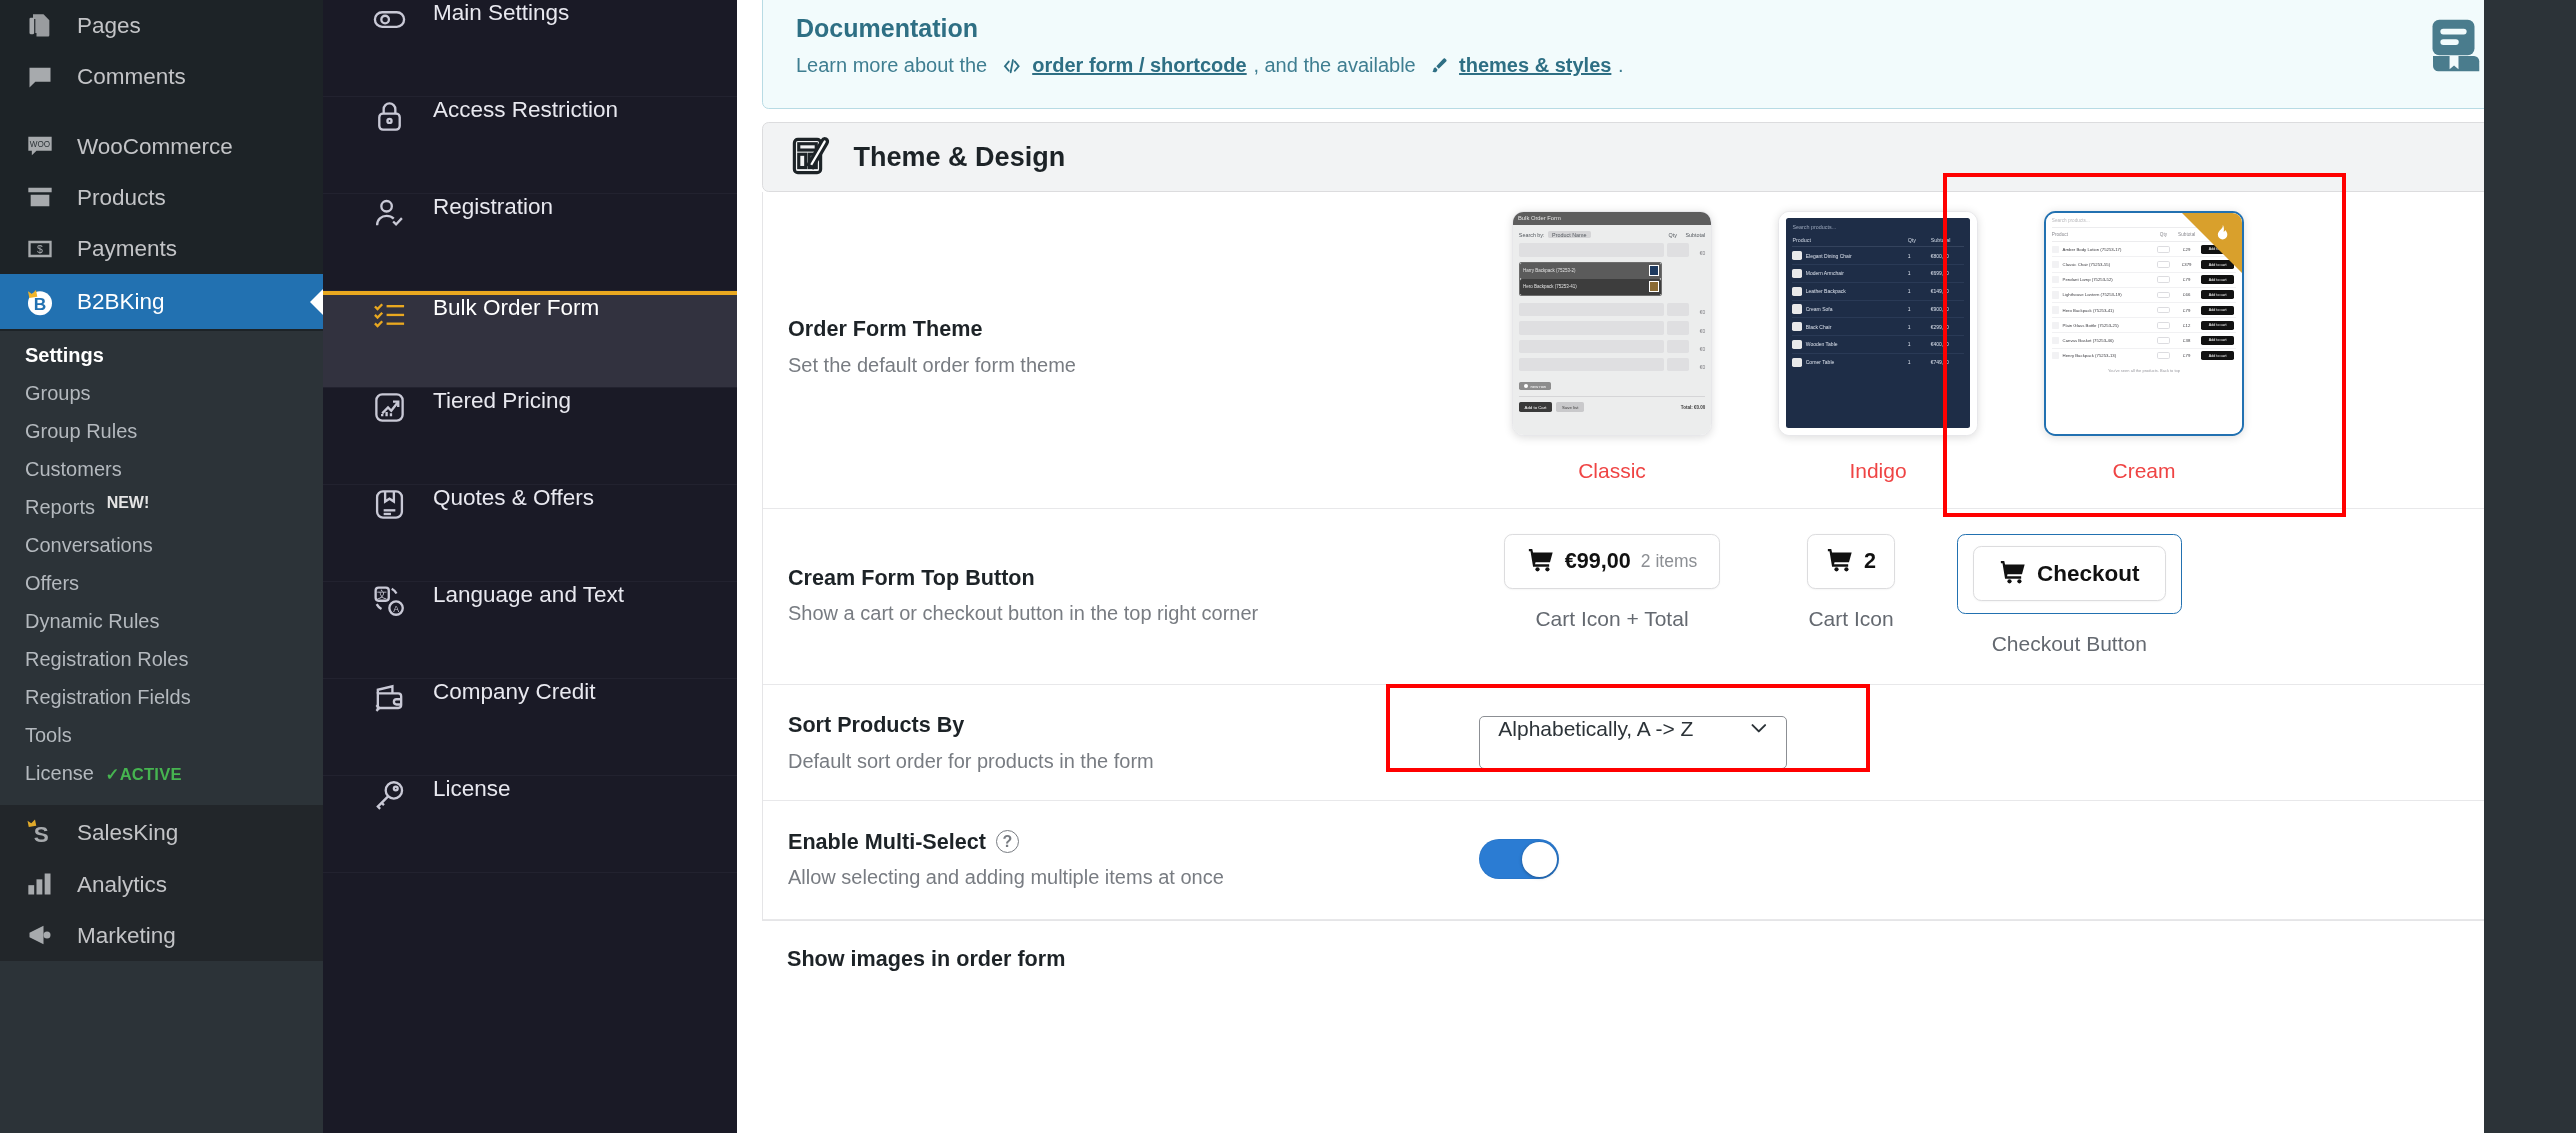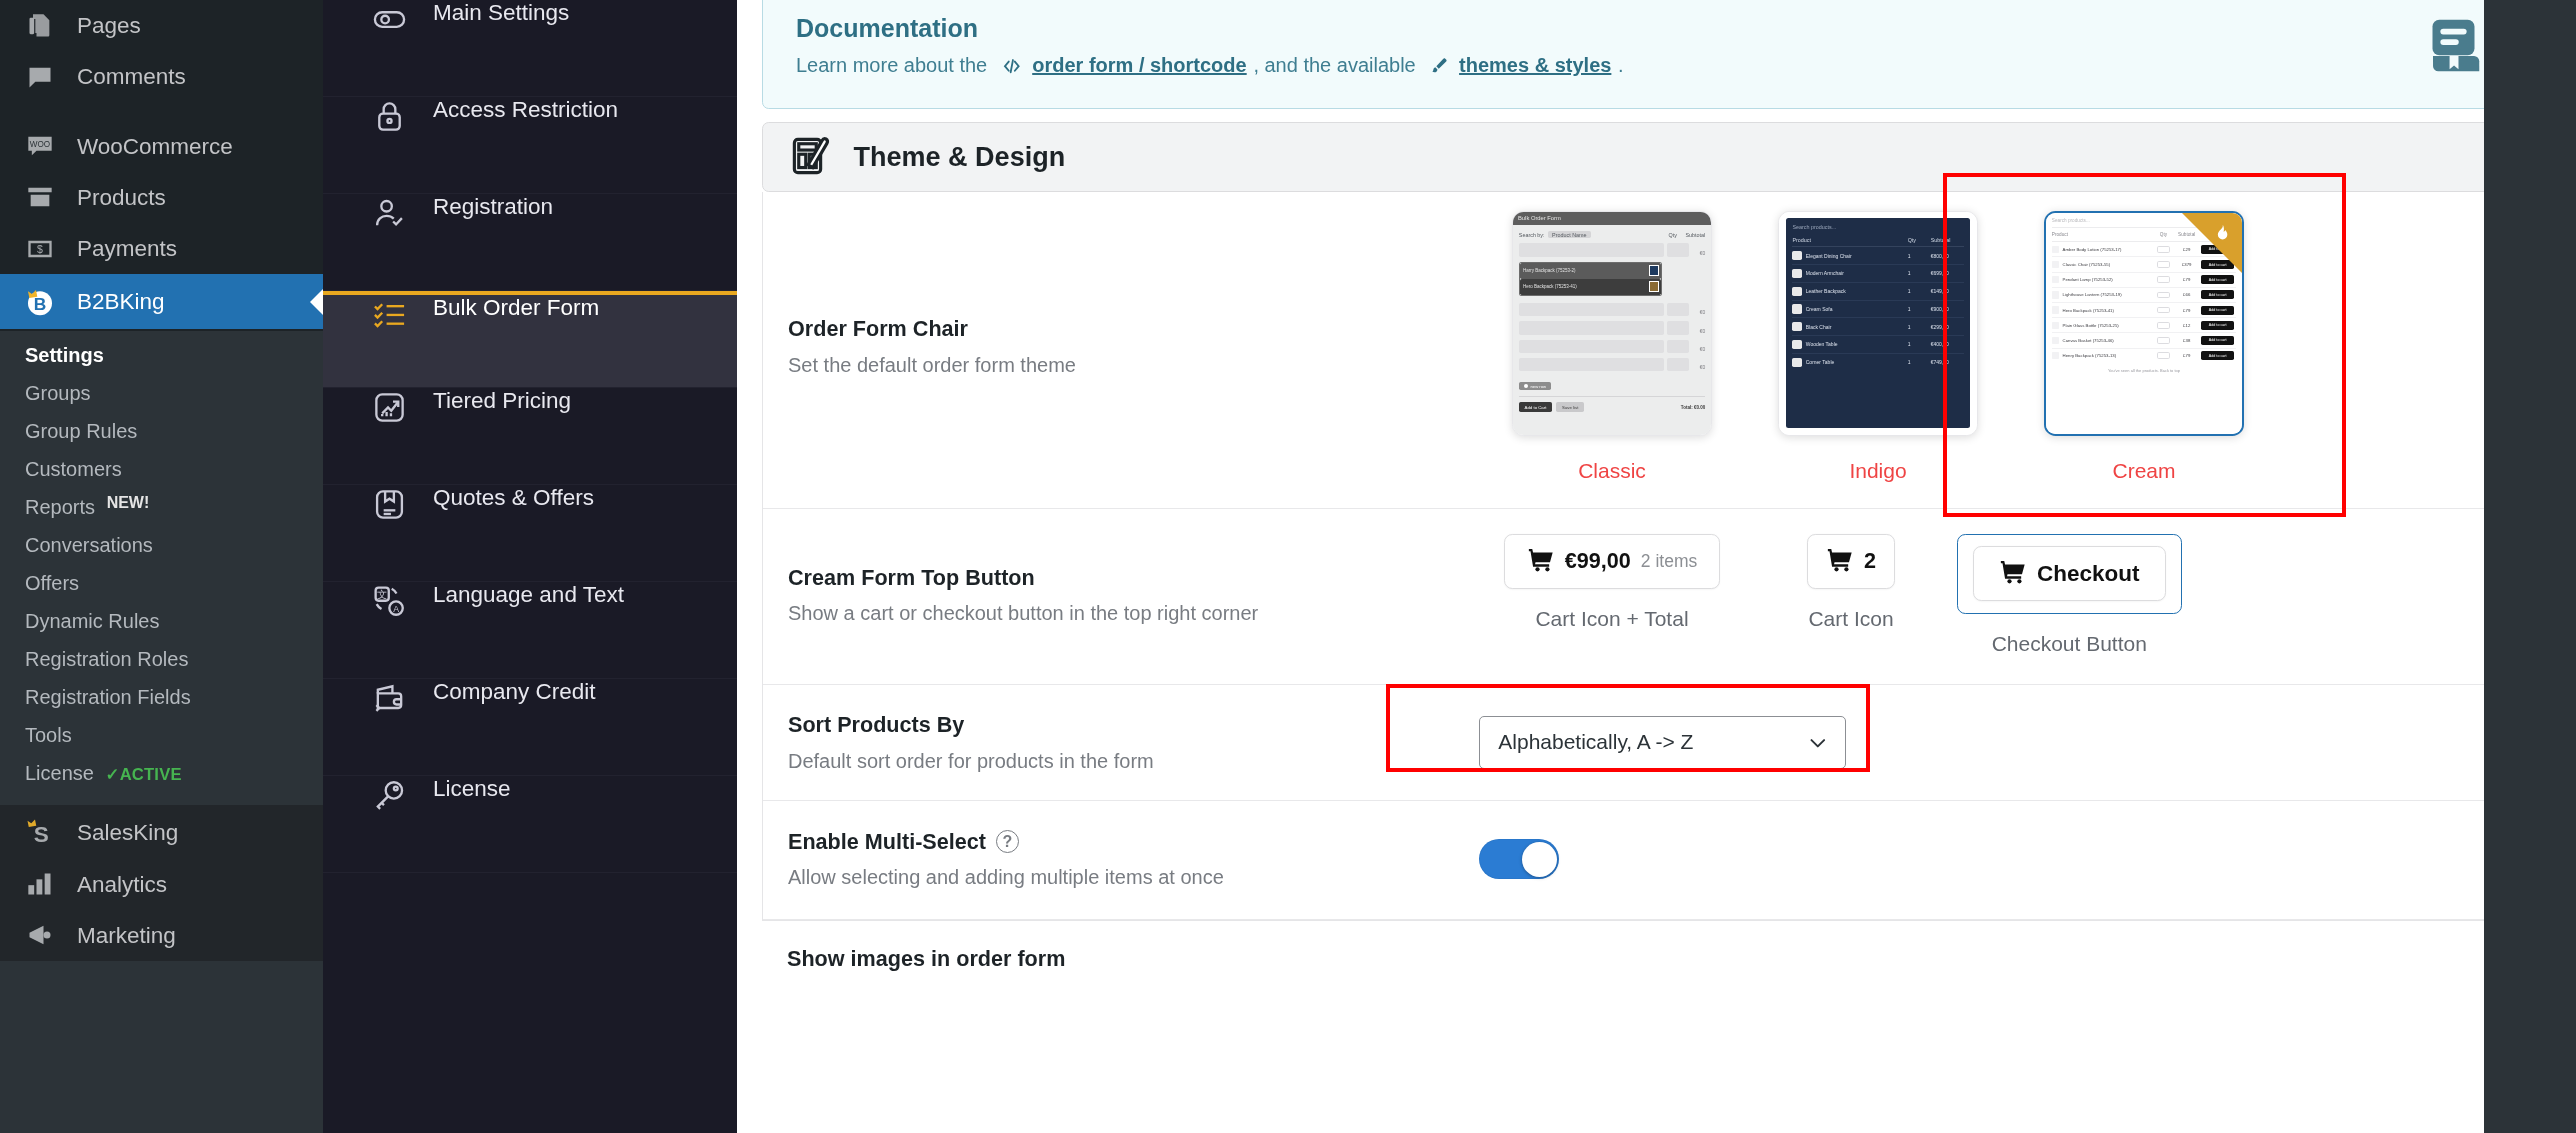--- a/index.html
+++ b/index.html
@@ -197,23 +197,23 @@
   }
   .pill .amt{font-size:21.6px;font-weight:700;color:#111;}
   .pill .items{font-size:17.5px;color:#8c8f94;}
   .pill .qty{font-size:21.6px;font-weight:700;color:#111;}
   .pill .chk{font-size:22.5px;font-weight:700;color:#111;}
   .selected-box {
     border:1.7px solid #2271b1; border-radius:8.3px; padding:11.6px 15px;
   }
   .cart-svg{width:28px;height:28px;}
   .select {
-    width: 367px; height: 53px;
+    width: 308px; height: 53px;
     border:0.8px solid #8c8f94; border-radius:5px; background:#fff;
-    display:flex; align-items:center; justify-content:space-between;
+    display:flex; justify-content:space-between;
     padding: 0 16.6px 0 18.3px; font-size:21px; color:#2c3338;
   }
   .chev { width:21.6px;height:21.6px; }
 
   
   .toggle {
     width: 80px; height: 40px; border-radius: 21.6px; background:#2b7cd3;
     position: relative; box-shadow: inset 0 0 0 0.8px rgba(0,0,0,.05);
   }
   .toggle .knob {
@@ -527,21 +527,21 @@
       </svg>
     </span>
     <span class="ph-title">Theme &amp; Design</span>
   </div>
 
   <div class="rows">
 
     <div class="row theme-row">
       <div class="row-label">
         <div class="lbl">
-            <span>Order Form Chair</span>
+            <span>Order Form Theme</span>
           </div>
         <div class="desc">Set the default order form theme</div>
       </div>
       <div class="row-control">
         <div class="themes">
 
           <div class="theme-opt">
             <div class="theme-card">
               <div class="cl-bar">
                 <span>Bulk Order Form</span>

